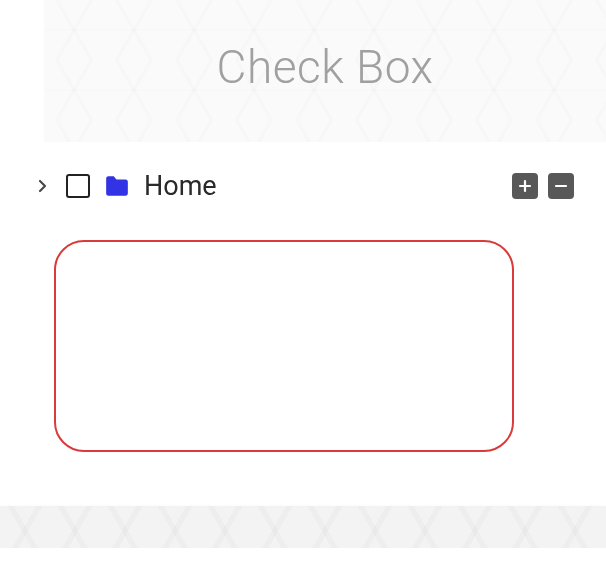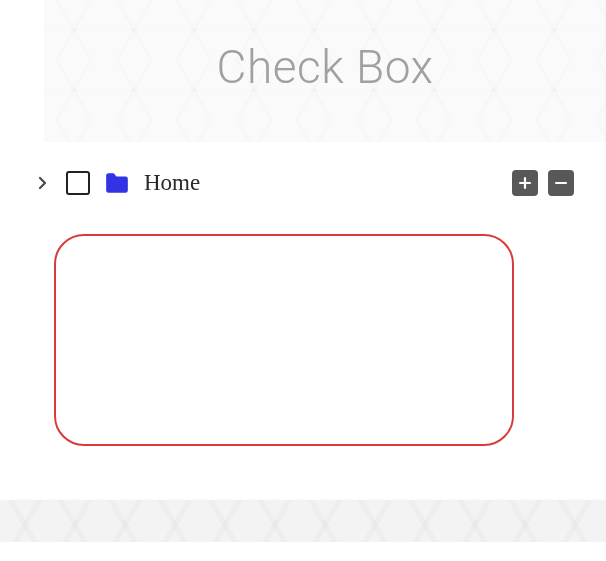--- a/index.html
+++ b/index.html
@@ -86,24 +86,23 @@
       display: flex;
       align-items: center;
       justify-content: center;
       color: #3333e6;
     }
     .folder-icon svg {
       width: 26px;
       height: 22px;
     }
     .node-label {
-      font-size: 23px;
+      font-size: 27px;
       color: #2a2a2a;
       cursor: pointer;
-      font-family: Liberation Serif, serif;
     }
     .actions {
       display: flex;
       gap: 10px;
     }
     .action-btn {
       width: 26px;
       height: 26px;
       background: #585858;
       border-radius: 4px;

